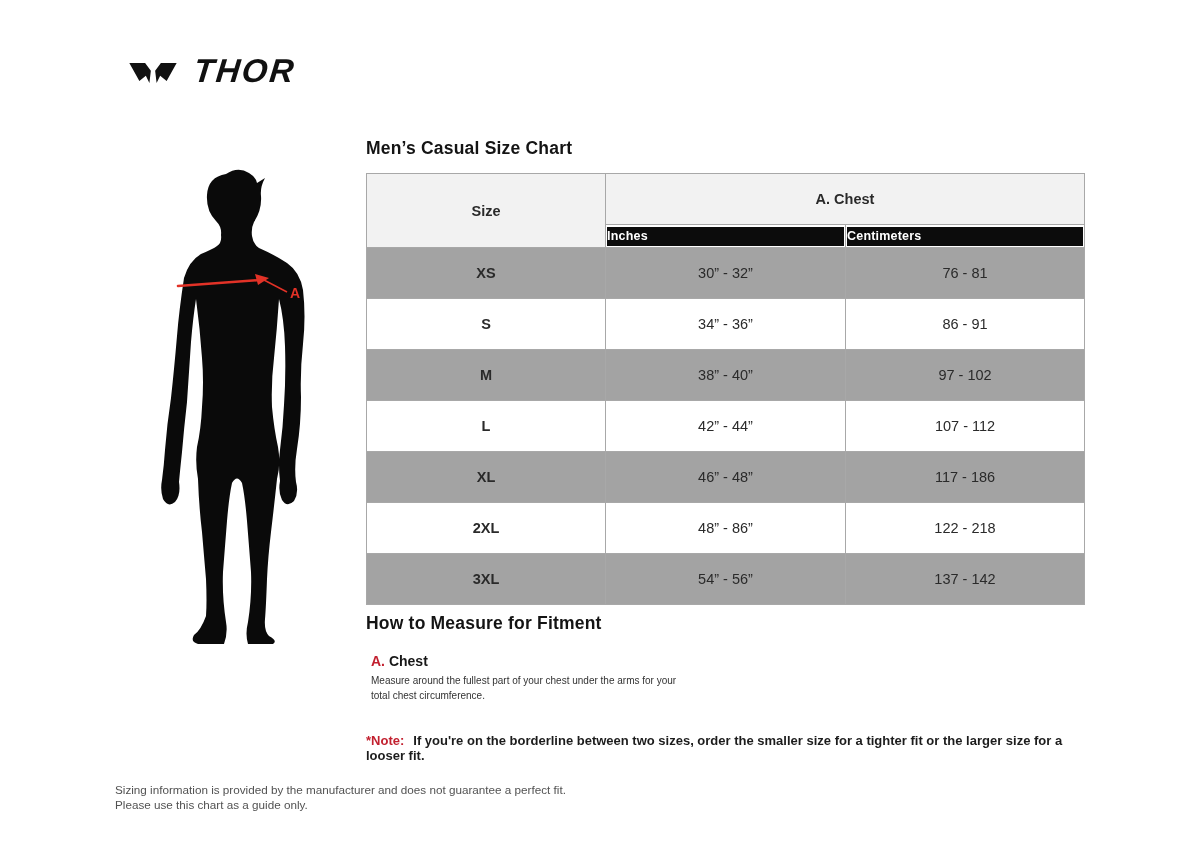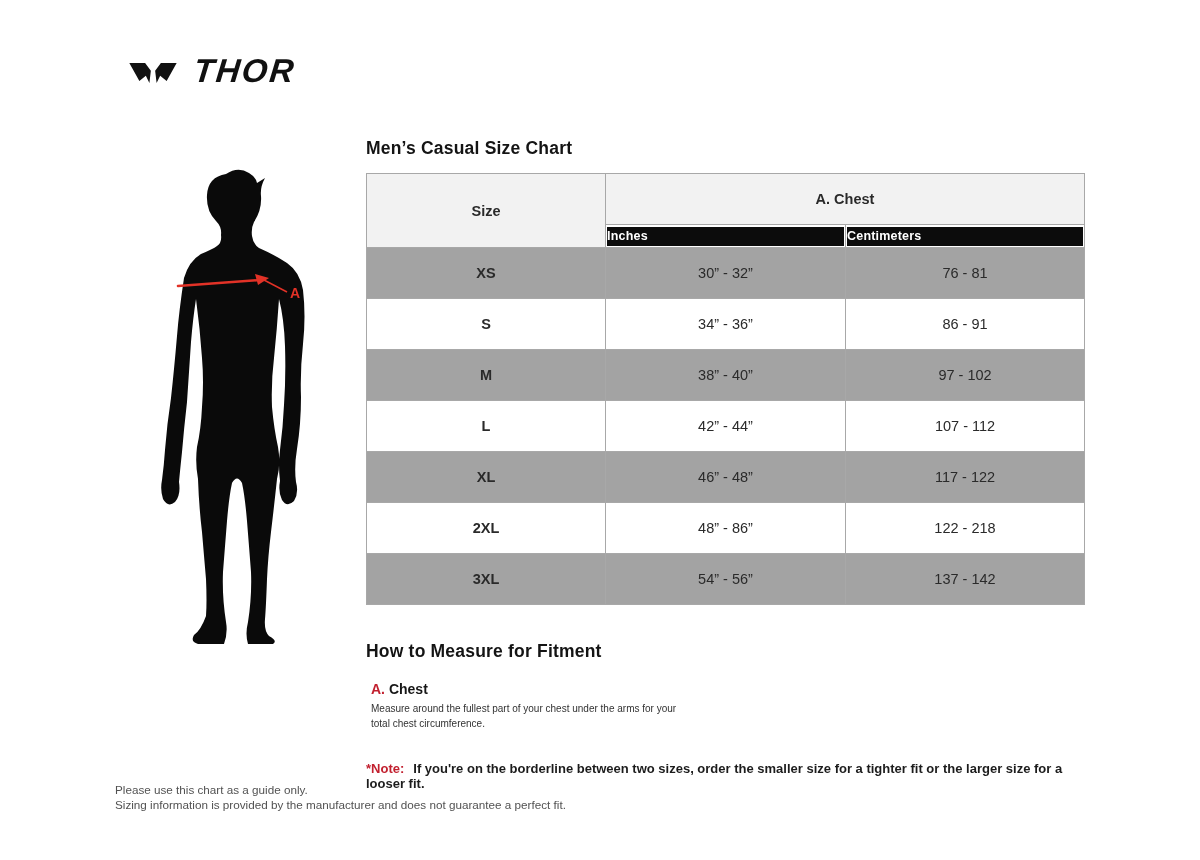--- a/index.html
+++ b/index.html
@@ -41,21 +41,21 @@
   td.unit-cell { background: #fff; border-top: none; padding: 2px 1px 1px 1px; }
   .unit-bar {
     background: #0c0c0c; color: #ffffff; font-weight: bold; font-size: 12.5px;
     height: 19px; line-height: 19px; text-align: left; letter-spacing: 0.2px;
   }
   tr.data-row { height: 51px; background: #ffffff; }
   tr.data-row.shade { background: #a3a3a3; }
   td.size-cell { font-weight: bold; font-size: 15px; color: #151515; }
 
   
-  .measure-heading { margin-top: 36px; }
+  .measure-heading { margin-top: 8px; }
   .measure-block { margin-top: 19px; margin-left: 5px; }
   .measure-label { font-size: 14px; font-weight: bold; color: #171717; }
   .red { color: #c2202f; }
   .measure-desc { margin-top: 4px; font-size: 10px; line-height: 15px; color: #333; }
   .note { margin-top: 30px; font-size: 13px; font-weight: bold; color: #1c1c1c; }
   .note-label { color: #c2202f; margin-right: 9px; }
 
   
   .footer { position: absolute; left: 115px; top: 782px; font-size: 11.7px; line-height: 15px; color: #525252; }
 </style>
@@ -135,21 +135,21 @@
           <td class="val-cell">97 - 102</td>
         </tr>
         <tr class="data-row">
           <td class="size-cell">L</td>
           <td class="val-cell">42” - 44”</td>
           <td class="val-cell">107 - 112</td>
         </tr>
         <tr class="data-row shade">
           <td class="size-cell">XL</td>
           <td class="val-cell">46” - 48”</td>
-          <td class="val-cell">117 - 122</td>
+          <td class="val-cell">117 - 186</td>
         </tr>
         <tr class="data-row">
           <td class="size-cell">2XL</td>
           <td class="val-cell">48” - 86”</td>
           <td class="val-cell">122 - 218</td>
         </tr>
         <tr class="data-row shade">
           <td class="size-cell">3XL</td>
           <td class="val-cell">54” - 56”</td>
           <td class="val-cell">137 - 142</td>
@@ -169,17 +169,17 @@
         <div>total chest circumference.</div>
       </div>
     </div>
 
     <div class="note">
       <span class="note-label">*Note:</span><span>If you're on the borderline between two sizes, order the smaller size for a tighter fit or the larger size for a looser fit.</span>
     </div>
   </div>
 
   <div class="footer">
+    <div>Sizing information is provided by the manufacturer and does not guarantee a perfect fit.</div>
     <div>Please use this chart as a guide only.</div>
-    <div>Sizing information is provided by the manufacturer and does not guarantee a perfect fit.</div>
   </div>
 
 </div>
 
 </body></html>

